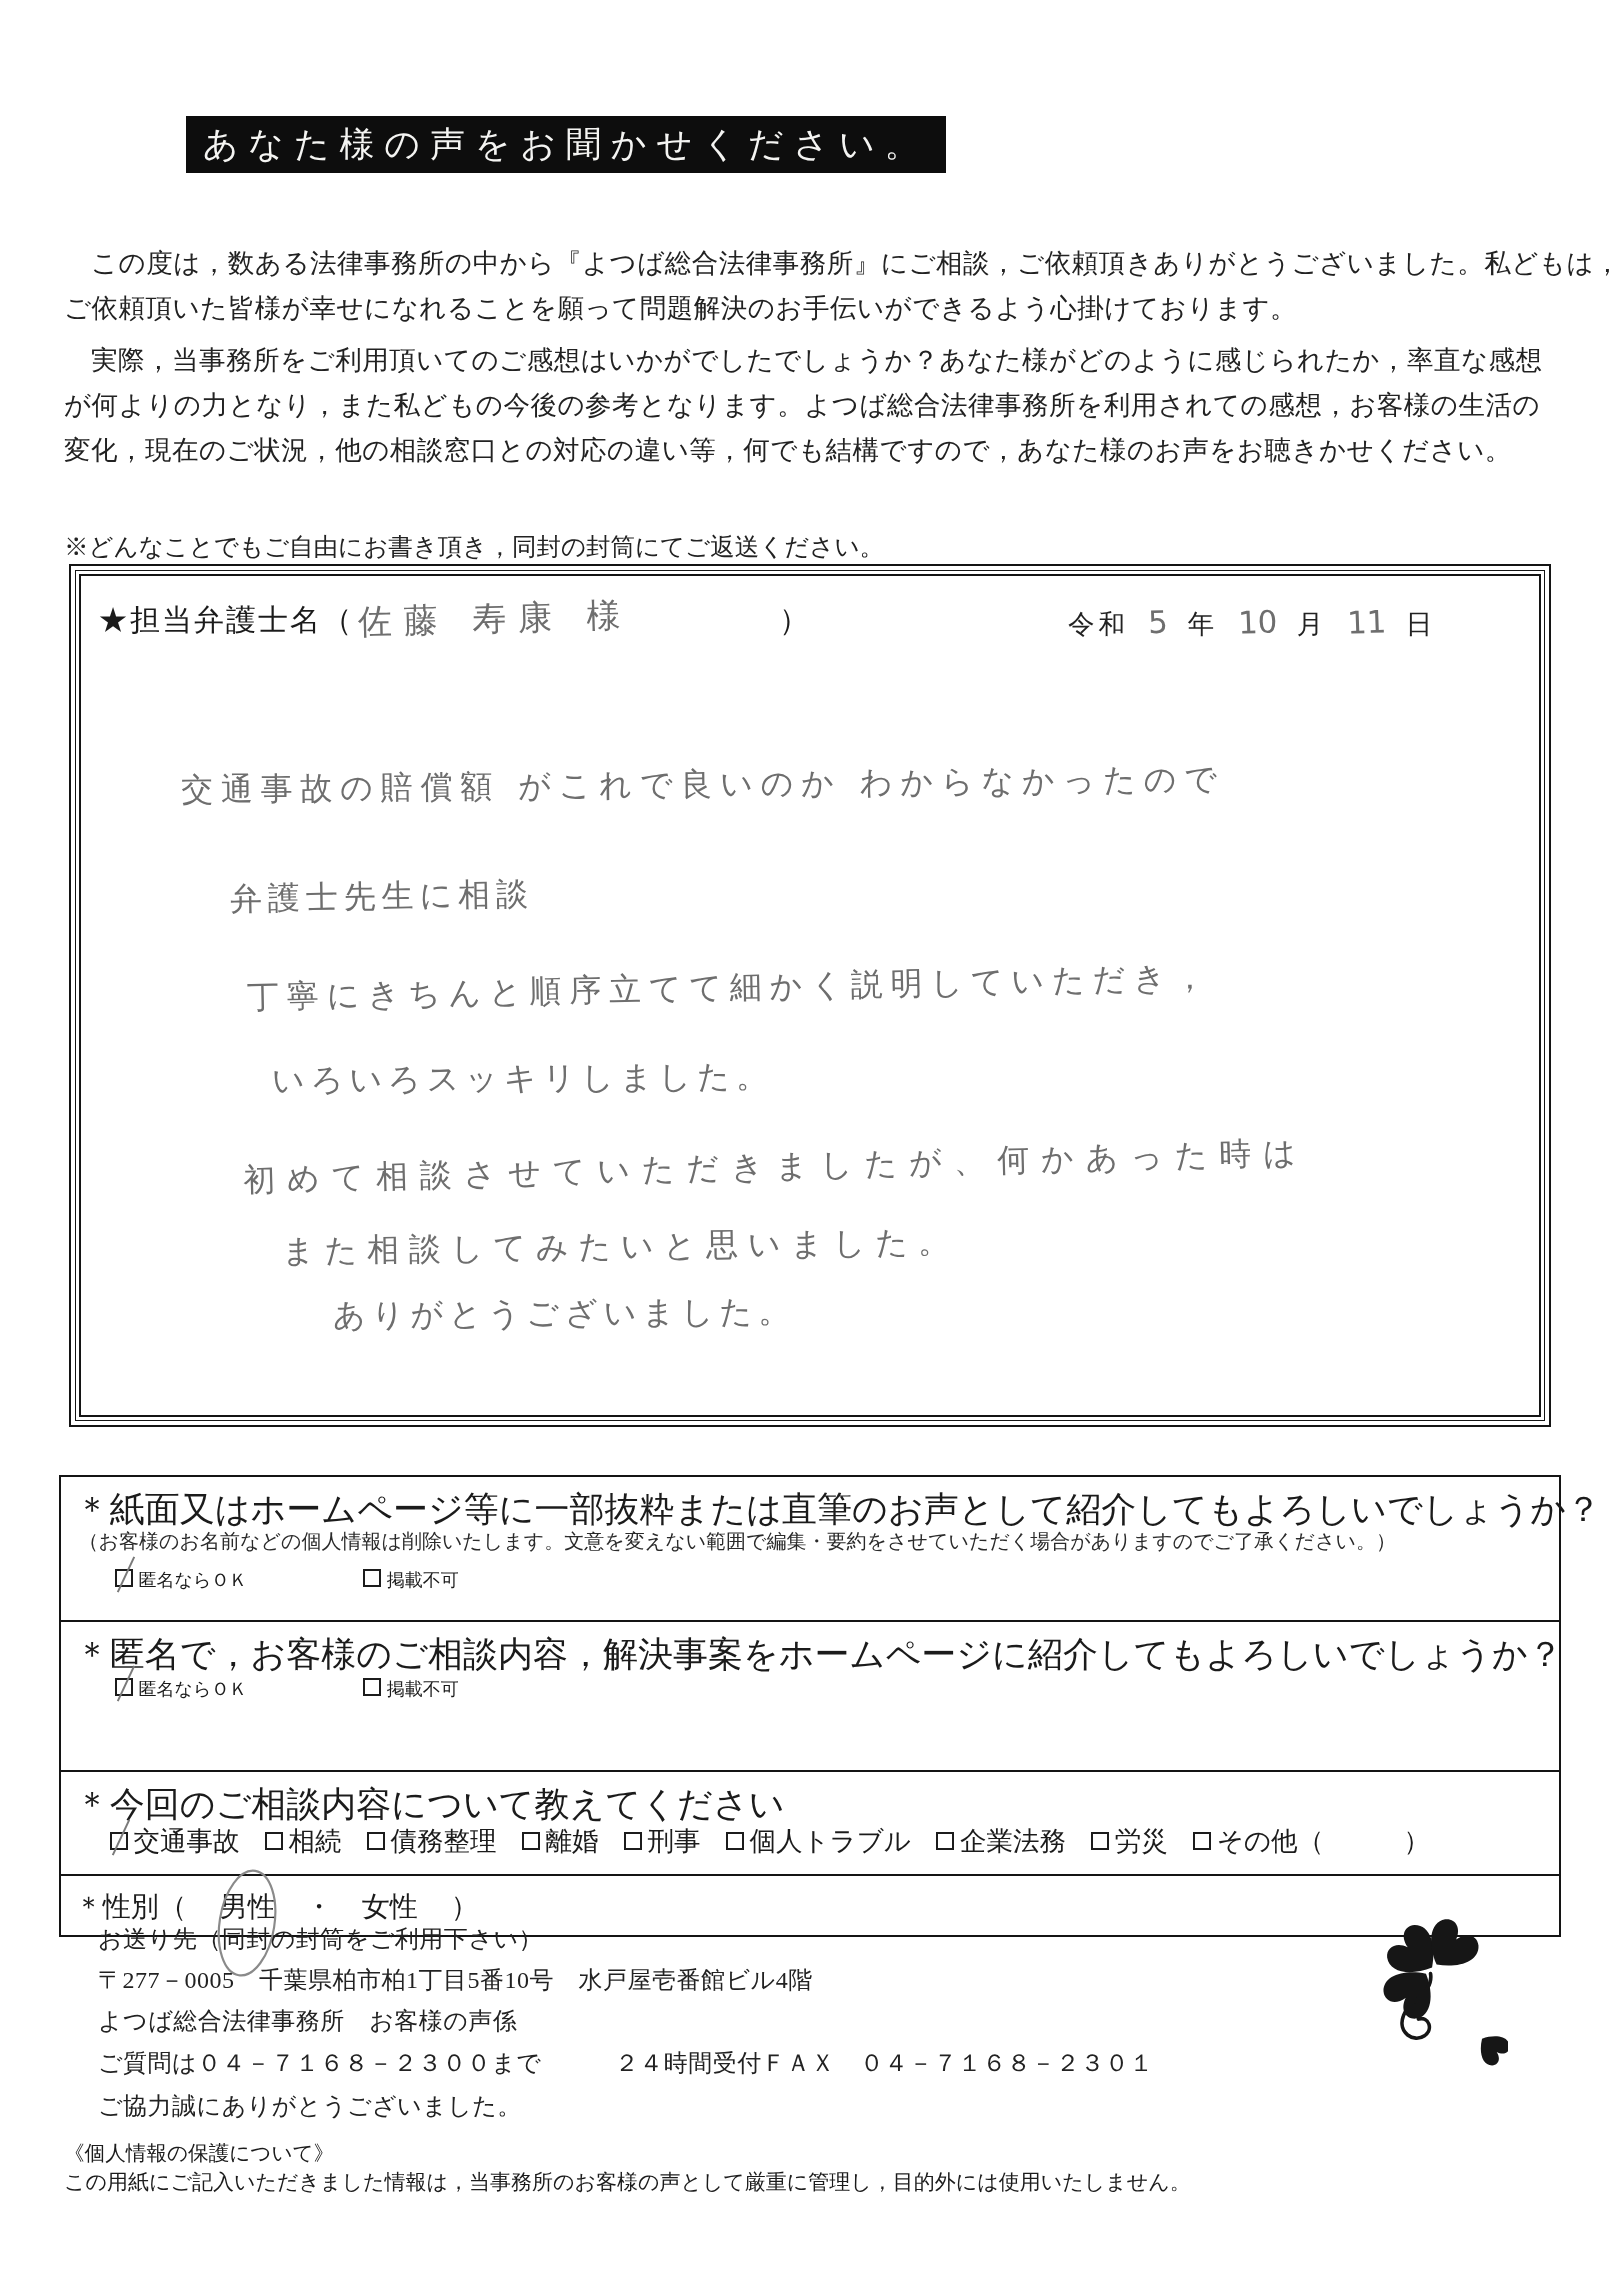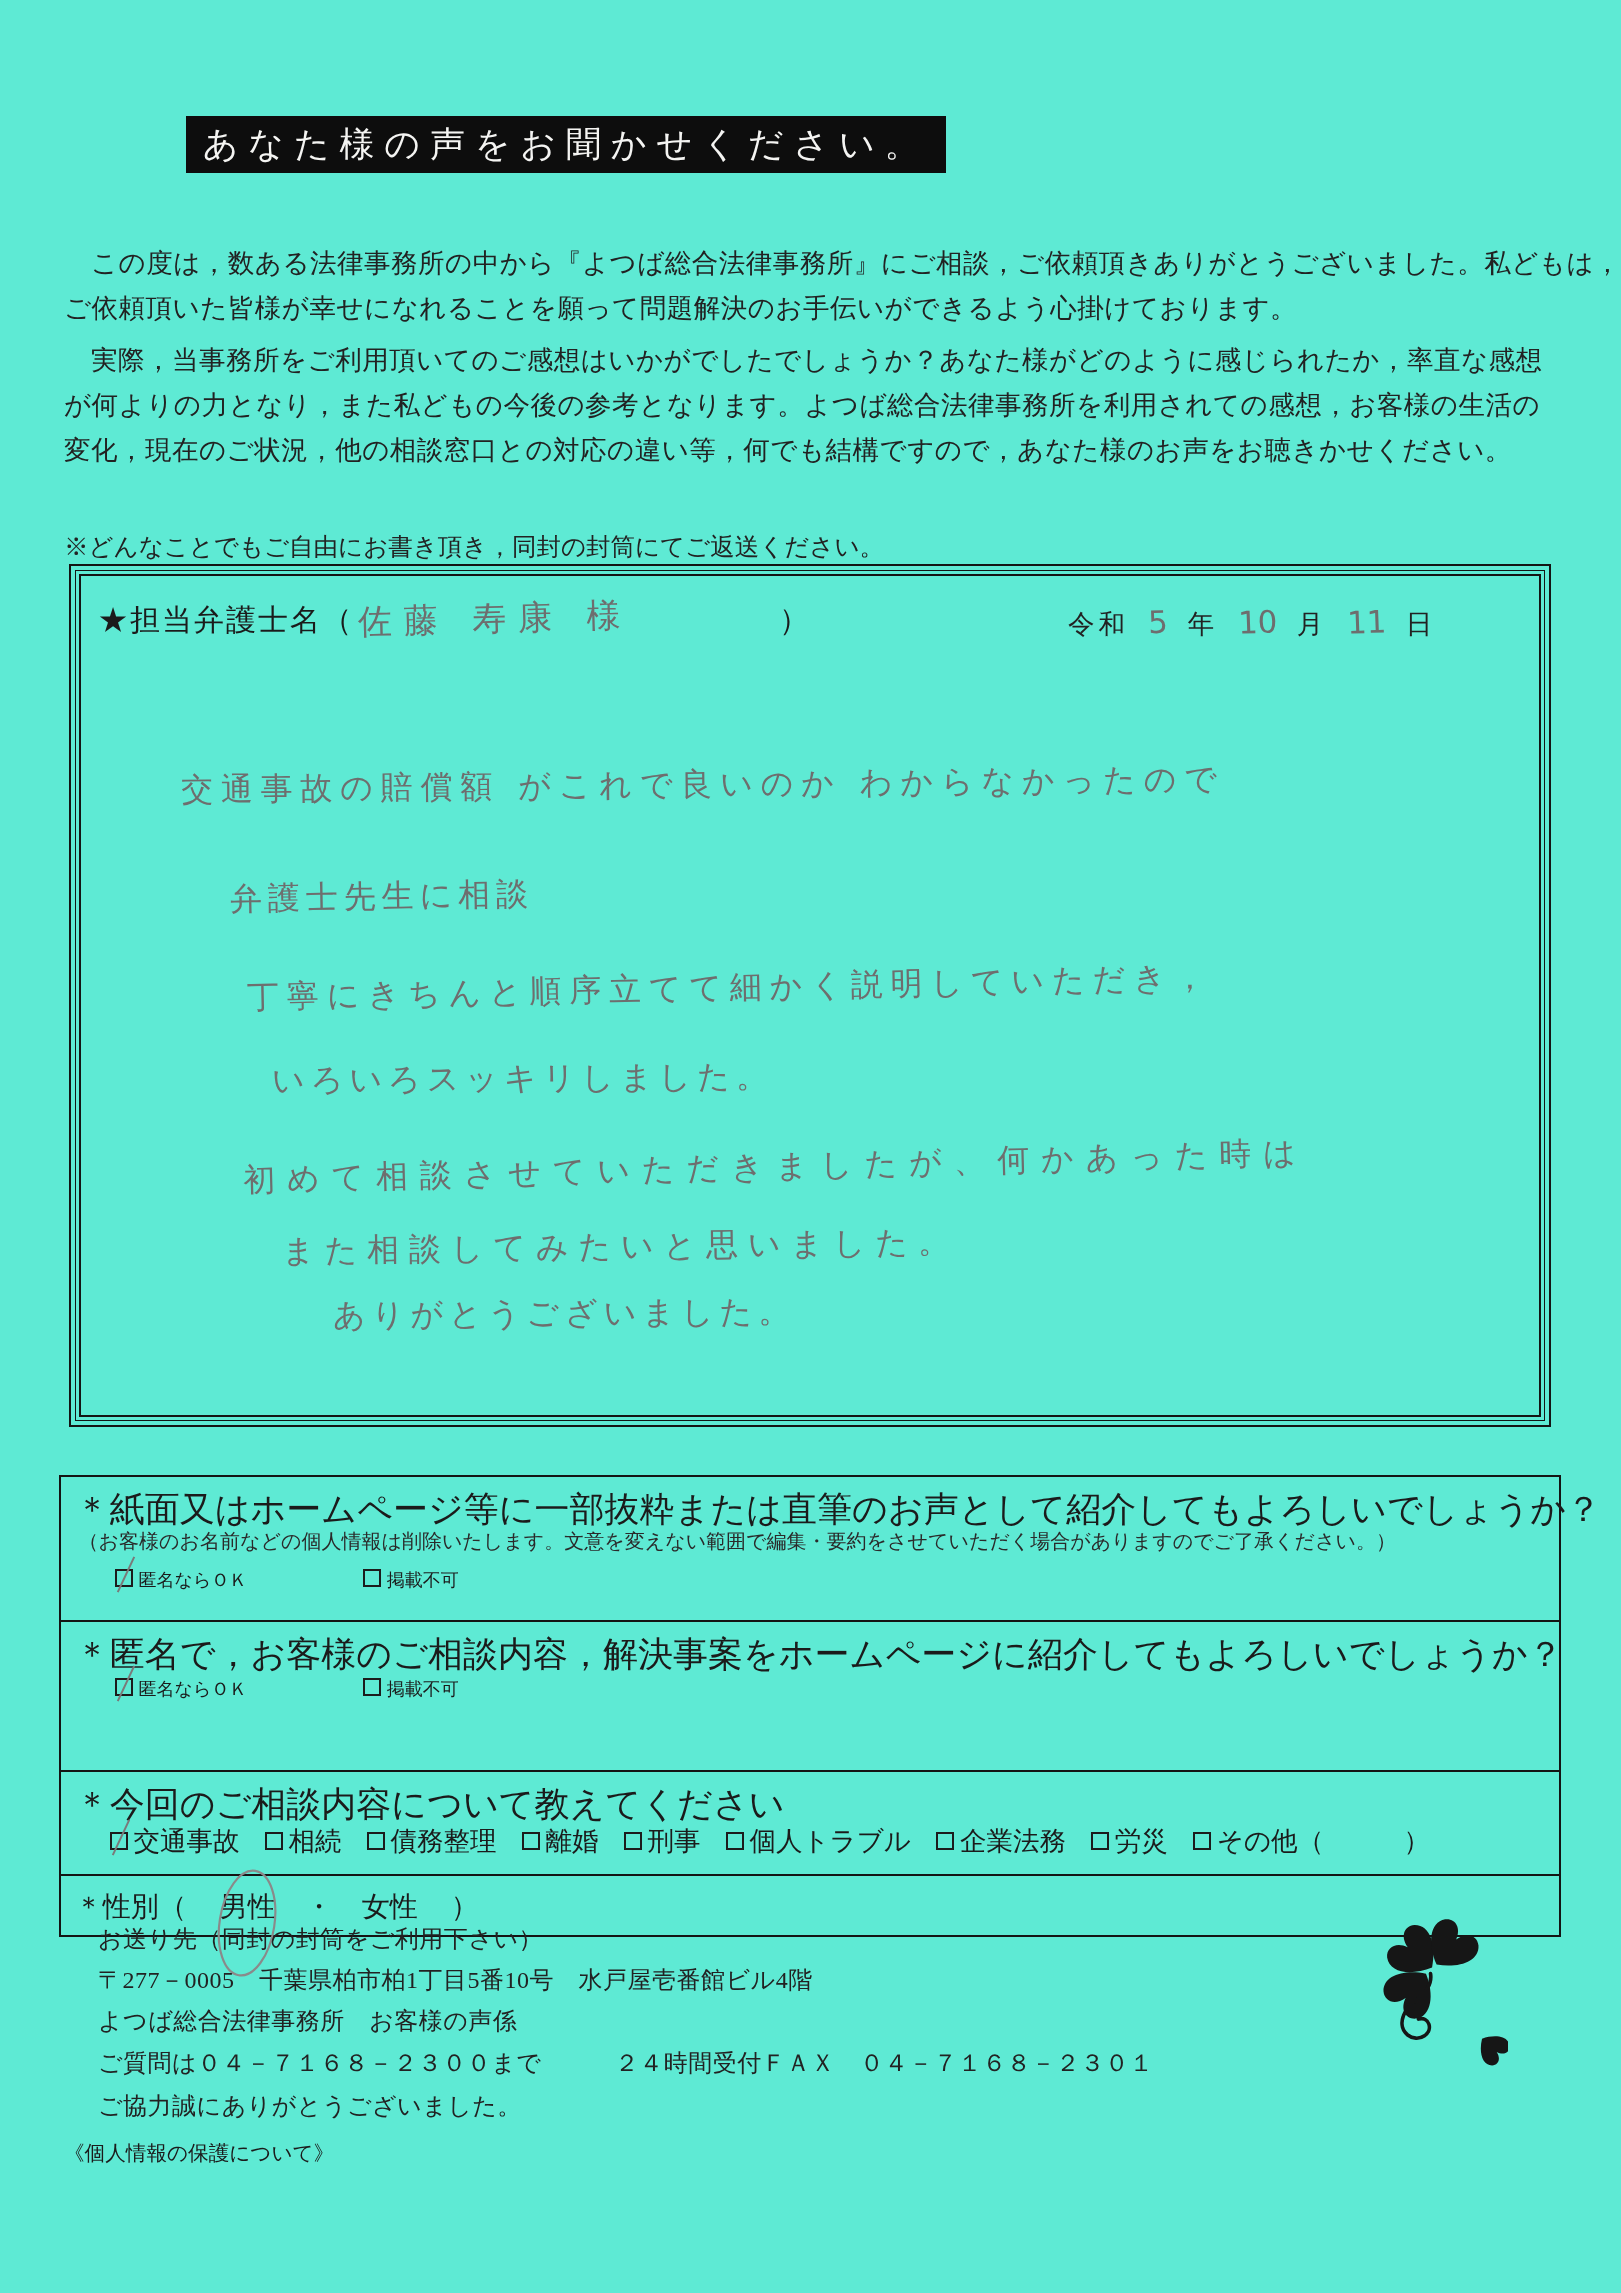--- a/index.html
+++ b/index.html
@@ -1,19 +1,19 @@
 <!DOCTYPE html>
 <html><head>
 <meta charset="utf-8">
 <style>
   * { margin:0; padding:0; box-sizing:border-box; }
   body { background:#e8e8e6; font-family:"Liberation Serif", serif; }
   .page {
     position:relative; width:1621px; height:2294px; margin:0 auto;
-    background:#5eead4; color:#1b1b1b; overflow:hidden;
+    background:#ffffff; color:#1b1b1b; overflow:hidden;
   }
   .banner {
     position:absolute; left:186px; top:116px; width:760px; height:57px;
     background:#0d0d0d; color:#f4f4f2; text-align:center;
     font-size:35px; line-height:57px; letter-spacing:9.8px; white-space:nowrap;
   }
   .pline { position:absolute; left:64px; font-size:26.5px; letter-spacing:0.5px; white-space:nowrap; color:#222; }
   .note-line { position:absolute; left:64px; font-size:24.5px; white-space:nowrap; color:#222; }
 
   .bigbox { position:absolute; left:69px; top:564px; width:1482px; height:863px; border:2.9px solid #141414; padding:3.9px; }
@@ -196,20 +196,21 @@
 
   </div>
 
   <div class="fline" style="top:1923px">お送り先（同封の封筒をご利用下さい）</div>
   <div class="fline" style="top:1964px">〒277－0005　千葉県柏市柏1丁目5番10号　水戸屋壱番館ビル4階</div>
   <div class="fline" style="top:2005px">よつば総合法律事務所　お客様の声係</div>
   <div class="fline" style="top:2047px">ご質問は０４－７１６８－２３００まで　　　２４時間受付ＦＡＸ　０４－７１６８－２３０１</div>
   <div class="fline" style="top:2090px">ご協力誠にありがとうございました。</div>
 
   <div class="privacy-title">《個人情報の保護について》</div>
+  <div class="privacy-body">この用紙にご記入いただきました情報は，当事務所のお客様の声として厳重に管理し，目的外には使用いたしません。</div>
 
   <svg class="clover" width="167" height="162" viewBox="0 0 110 107">
     <defs>
       <path id="leaf" d="M0,0 C-13,-7 -21,-19 -14,-27 C-9,-32 -2,-29 0,-21 C2,-29 9,-32 14,-27 C21,-19 13,-7 0,0 Z" fill="#161616"></path>
     </defs>
     <use href="#leaf" transform="translate(60,42) rotate(-50)"></use>
     <use href="#leaf" transform="translate(63,40) rotate(38)"></use>
     <use href="#leaf" transform="translate(56,46) rotate(-140)"></use>
     <use href="#leaf" transform="translate(93,89) rotate(132) scale(0.62)"></use>
     <path d="M59,46 C61,60 45,62 41,74 C37,85 48,92 55,87 C61,83 58,74 51,76" fill="none" stroke="#161616" stroke-width="2.4" stroke-linecap="round"></path>

